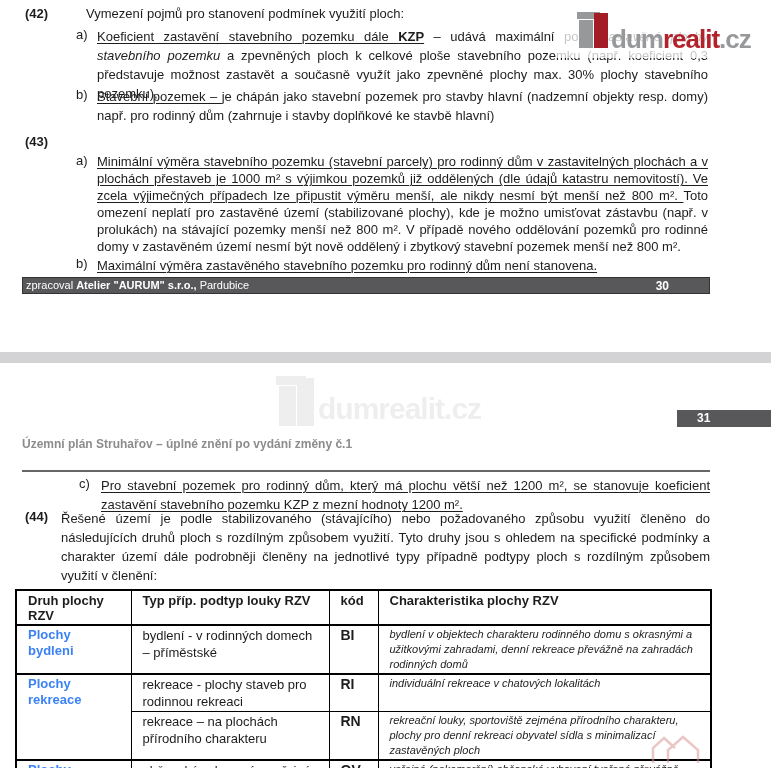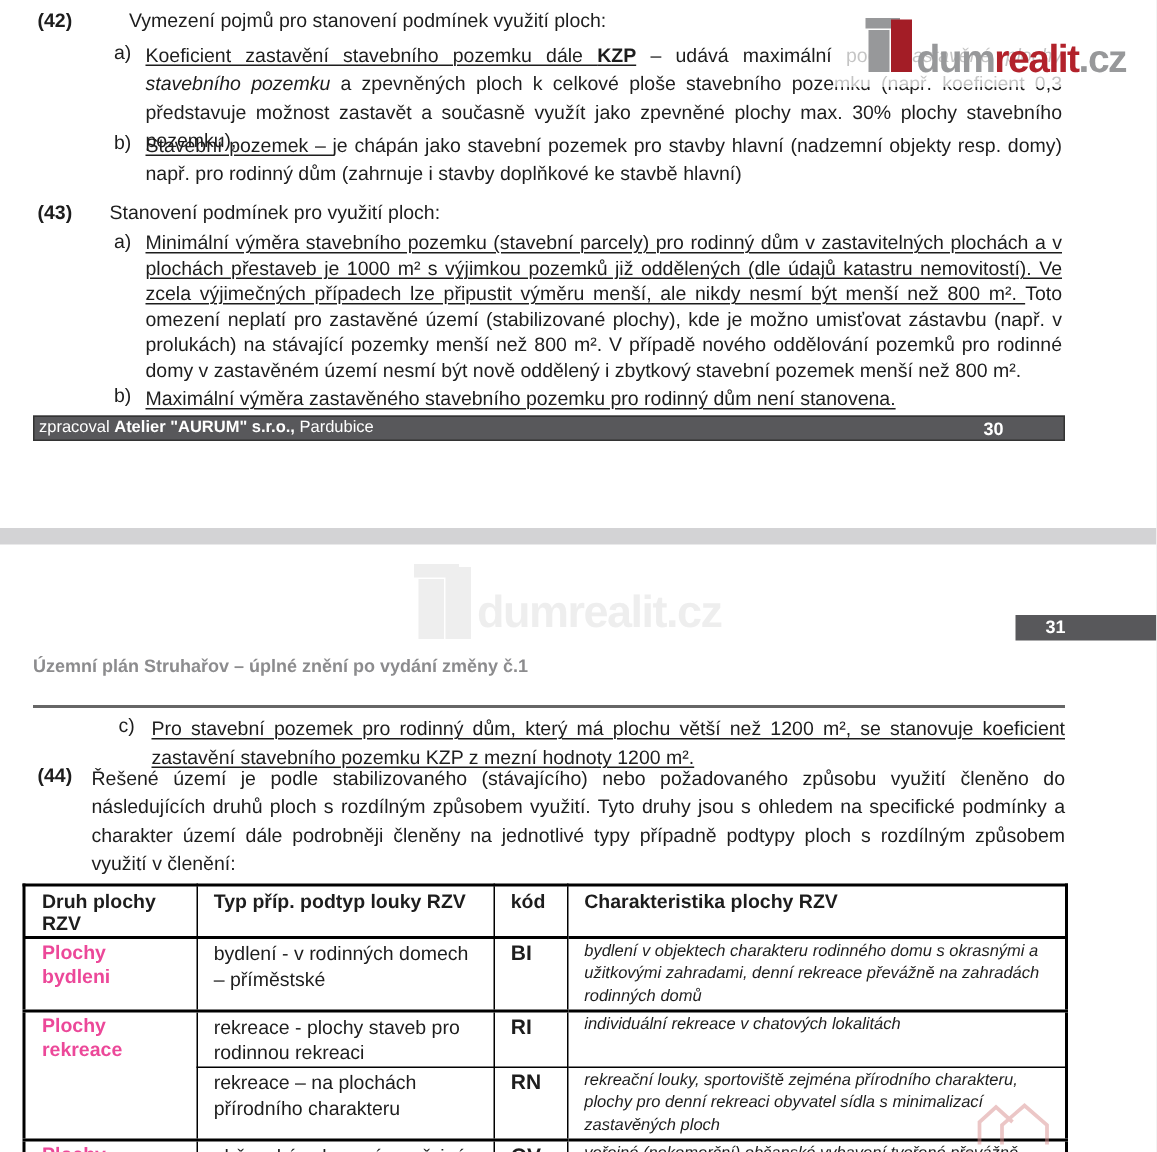--- a/index.html
+++ b/index.html
@@ -24,21 +24,21 @@
   .badge31{background:#58585b;color:#fff;font-weight:bold;font-size:12px;line-height:17px;
            padding-left:20px;box-sizing:border-box;}
   .p31header{color:#8c8c8e;font-weight:bold;font-size:12px;}
   .rule{background:#666;height:2px;}
   
   table.rzv{border-collapse:collapse;table-layout:fixed;width:695px;border:2px solid #000;}
   table.rzv th,table.rzv td{border:1px solid #000;vertical-align:top;padding:1px 11px;
                             overflow:hidden;text-align:left;}
   table.rzv th{font-size:13px;font-weight:bold;border-bottom:2px solid #000;height:17px;padding-top:2px;}
   tr.grp td{border-top:2.5px solid #000;}
-  td.c1{color:#ec4899;font-weight:bold;font-size:13px;line-height:16px;}
+  td.c1{color:#3b82f6;font-weight:bold;font-size:13px;line-height:16px;}
   td.c2{font-size:13px;line-height:17px;}
   td.c3{font-weight:bold;font-size:14px;line-height:16px;}
   td.c4{font-style:italic;font-size:11px;line-height:15px;padding-top:3px;}
   tr.h-bi td{height:44px;}
   tr.h-ri td{height:32px;}
   tr.h-rn td{height:40px;}
   tr.h-ov td{height:60px;}
   
   .wm-top{left:556px;top:0;width:215px;height:58px;background:rgba(255,255,255,0.74);}
   .wm-roof{position:absolute;left:21px;top:12px;width:23px;height:7px;background:#97989a;}
@@ -68,21 +68,20 @@
   <span class="abs num" style="left:25px;top:6px;">(42)</span>
   <span class="abs intro" style="left:86px;top:6px;">Vymezení pojmů pro stanovení podmínek využití ploch:</span>
 
   <span class="abs ilabel" style="left:76px;top:27px;">a)</span>
   <div class="abs itext" style="left:97px;top:27px;width:611px;"><span class="u">Koeficient zastavění stavebního pozemku dále </span><span class="u b">KZP</span><span> – udává maximální podíl </span><span class="i">zastavěné plochy stavebního pozemku</span><span> a zpevněných ploch k celkové ploše stavebního pozemku (např. koeficient 0,3 představuje možnost zastavět a současně využít jako zpevněné plochy max. 30% plochy stavebního pozemku),</span></div>
 
   <span class="abs ilabel" style="left:76px;top:87px;">b)</span>
   <div class="abs itext" style="left:97px;top:87px;width:611px;"><span class="u">Stavební pozemek – </span><span>je chápán jako stavební pozemek pro stavby hlavní (nadzemní objekty resp. domy) např. pro rodinný dům (zahrnuje i stavby doplňkové ke stavbě hlavní)</span></div>
 
   <span class="abs num" style="left:25px;top:134px;">(43)</span>
-  <span class="abs intro" style="left:73px;top:134px;">Stanovení podmínek pro využití ploch:</span>
 
   <span class="abs ilabel" style="left:76px;top:153px;">a)</span>
   <div class="abs itext tight" style="left:97px;top:153px;width:611px;"><span class="u">Minimální výměra stavebního pozemku (stavební parcely) pro rodinný dům v zastavitelných plochách a v plochách přestaveb je 1000 m² s výjimkou pozemků již oddělených (dle údajů katastru nemovitostí). Ve zcela výjimečných případech lze připustit výměru menší, ale nikdy nesmí být menší než 800 m². </span><span>Toto omezení neplatí pro zastavěné území (stabilizované plochy), kde je možno umisťovat zástavbu (např. v prolukách) na stávající pozemky menší než 800 m². V případě nového oddělování pozemků pro rodinné domy v zastavěném území nesmí být nově oddělený i zbytkový stavební pozemek menší než 800 m².</span></div>
 
   <span class="abs ilabel" style="left:76px;top:256px;">b)</span>
   <div class="abs itext" style="left:97px;top:256px;width:611px;"><span class="u">Maximální výměra zastavěného stavebního pozemku pro rodinný dům není stanovena.</span></div>
 
   <div class="abs footerbar" style="left:22px;top:277px;width:688px;">
     <span>zpracoval </span><span class="b">Atelier "AURUM" s.r.o.,</span><span> Pardubice</span>
     <span class="pg">30</span>

